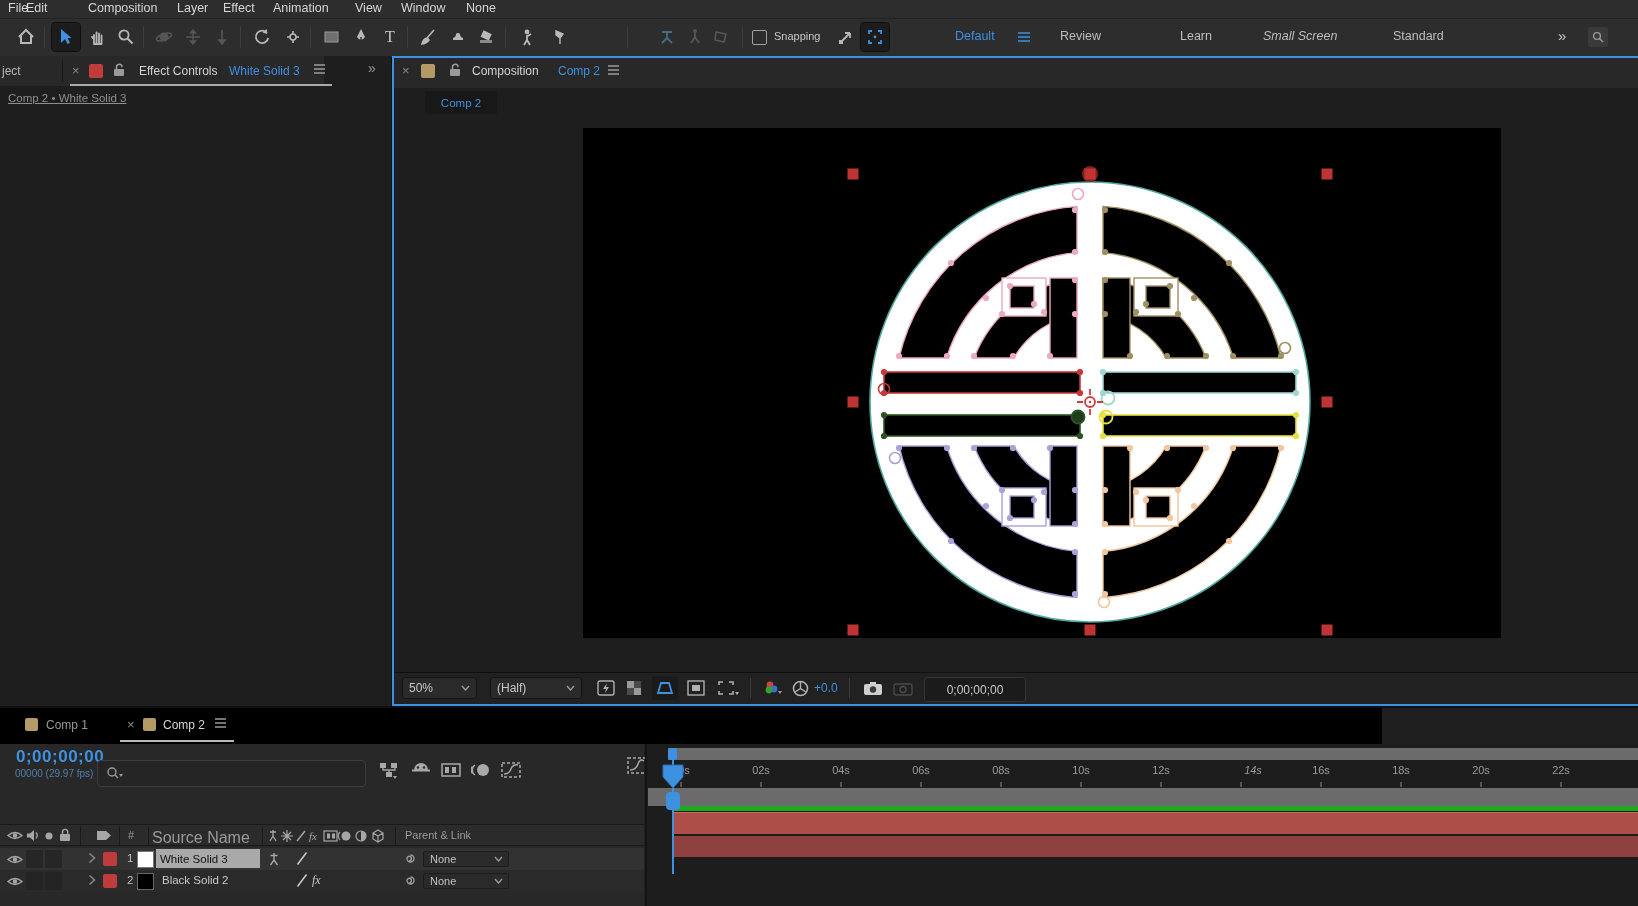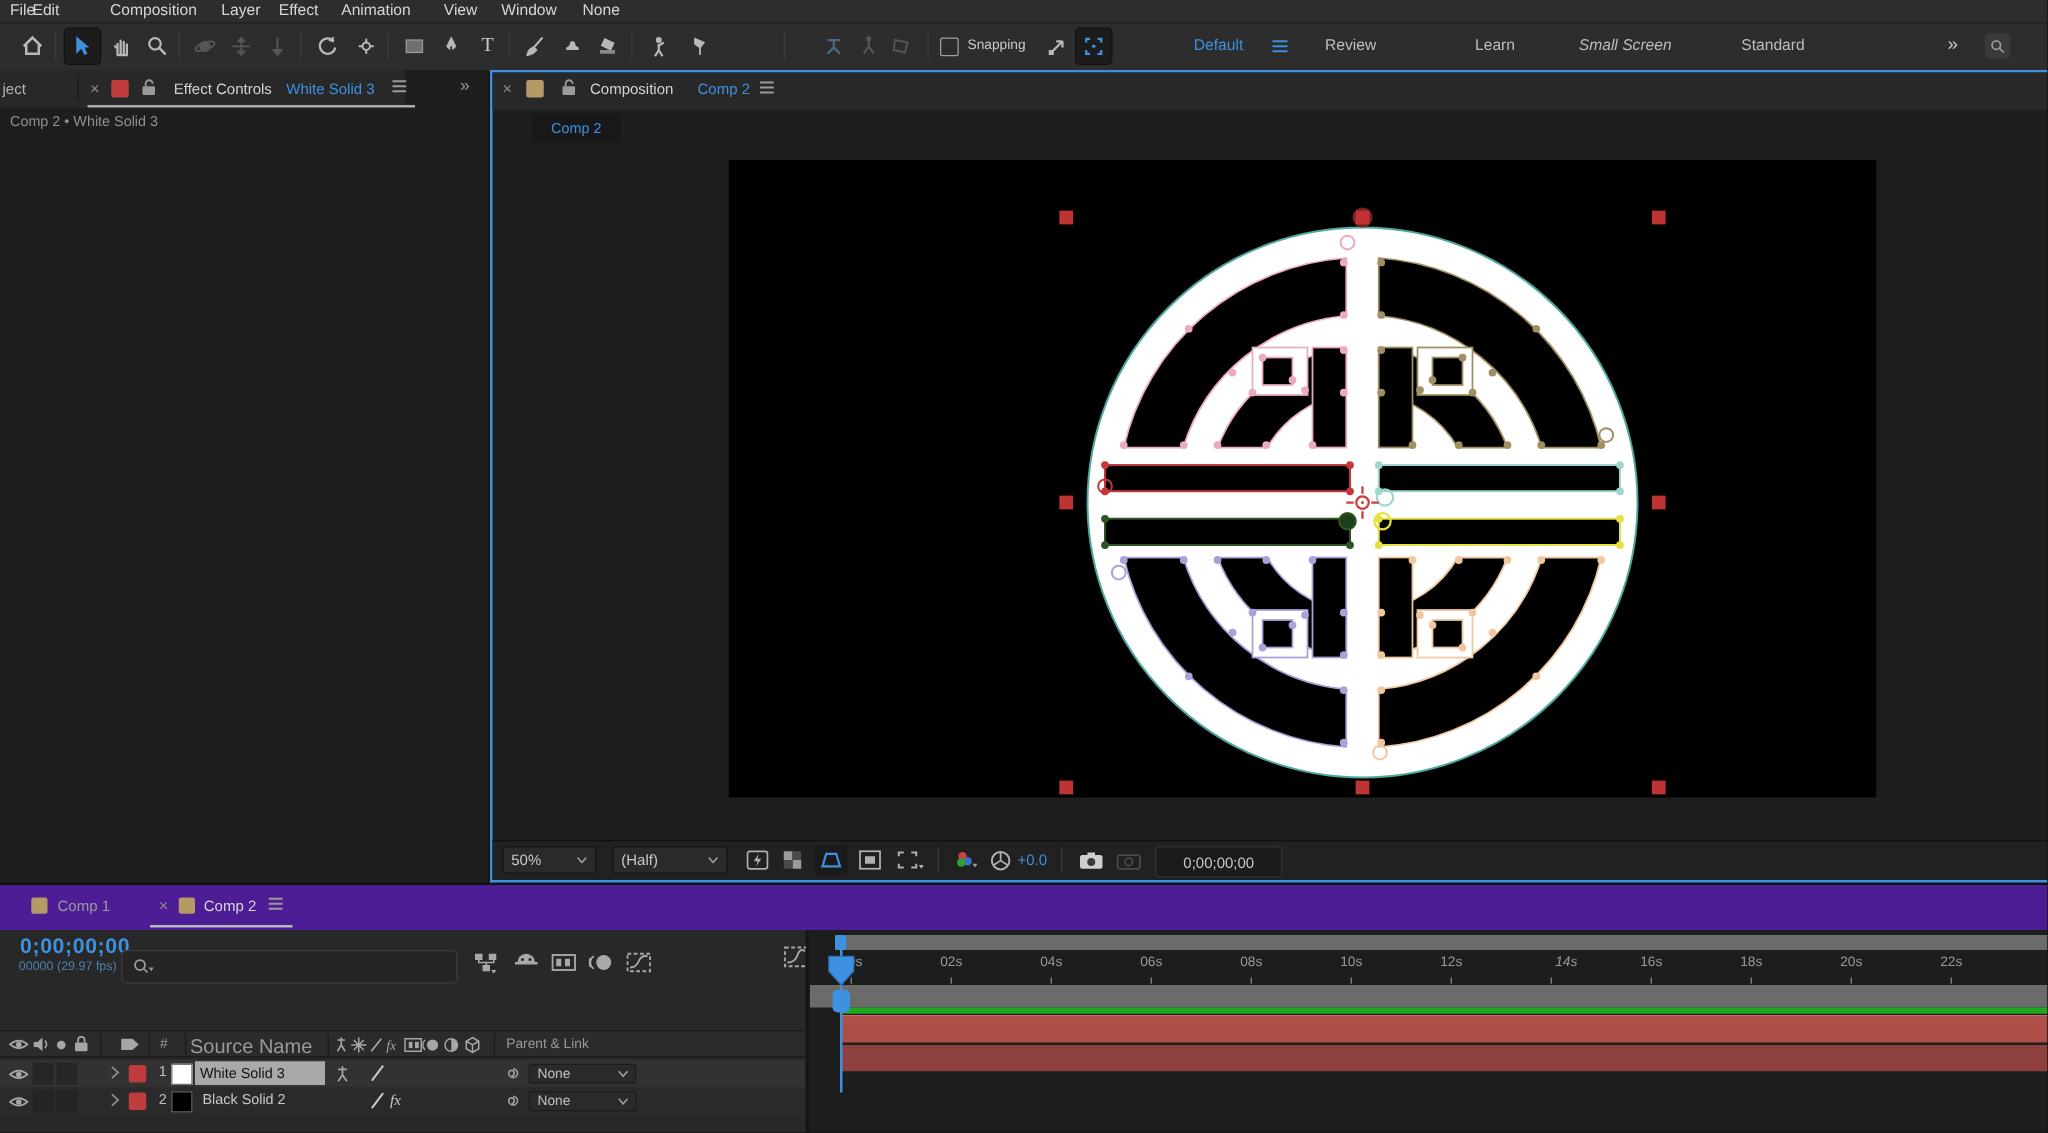--- a/index.html
+++ b/index.html
@@ -28,21 +28,21 @@
   #left-panel{left:0;top:56px;width:391px;height:650px;background:#1e1e1e;}
   #comp-panel{left:392px;top:56px;width:1246px;height:650px;background:#1e1e1e;
               border-left:2px solid var(--accent_blue);border-top:2px solid var(--accent_blue);
               border-bottom:2px solid var(--accent_blue);box-sizing:border-box;}
   #canvas{left:583px;top:128px;width:918px;height:510px;background:#000;}
   #comp-bottombar{left:394px;top:672px;width:1244px;height:31px;background:#212121;border-top:1px solid #101010;}
   .ddbox{position:absolute;top:4px;height:22px;background:#2a2a2a;border:1px solid #141414;border-radius:3px;
          display:flex;align-items:center;font-size:12px;color:#c8c8c8;padding:0 6px;box-sizing:border-box;}
   
   #timeline{left:0;top:708px;width:1638px;height:198px;background:#1f1f1f;}
-  #tl-tabs{left:0;top:0;width:1638px;height:36px;background:#4c1d95;}
+  #tl-tabs{left:0;top:0;width:1382px;height:36px;background:#000000;}
   #tl-left{left:0;top:36px;width:644px;height:162px;background:#282828;}
   #tl-track{left:645px;top:36px;width:993px;height:162px;background:#1d1d1d;}
   .hdr-row{position:absolute;left:0;top:80px;width:644px;height:22px;background:#2b2b2b;
            border-top:1px solid #191919;border-bottom:1px solid #191919;box-sizing:border-box;}
   .lrow{position:absolute;left:0;width:644px;height:22px;font-size:11.5px;}
   .cellsep{position:absolute;top:2px;width:1px;height:18px;background:#1a1a1a;}
   .rlabel{position:absolute;top:20px;transform:translateX(-50%);font-size:11px;color:#9a9a9a;}
   .rtick{position:absolute;top:38px;width:1px;height:5px;background:#8a8a8a;transform:translateX(-50%);}
   .none-dd{position:absolute;left:423px;top:3px;width:86px;height:16px;background:#2a2a2a;border-radius:2px;
            border:1px solid #1c1c1c;font-size:11px;color:#c0c0c0;display:flex;align-items:center;padding-left:6px;box-sizing:border-box;}
@@ -275,21 +275,21 @@
     <span class="abs paneltext" style="left:139px;top:8px;">Effect Controls</span>
     <span class="abs paneltext bluetext" style="left:229px;top:8px;">White Solid 3</span>
     <span class="abs" style="left:313px;top:7px;">
       <svg width="13" height="12">
           <path d="M1 2 H12 M1 6 H12 M1 10 H12" stroke="#9a9a9a" stroke-width="1.5"></path>
         </svg>
     </span>
     <div class="abs" style="left:70px;top:28px;width:262px;height:2px;background:#ababab;"></div>
     <span class="abs" style="left:368px;top:4px;font-size:14px;color:#9a9a9a;letter-spacing:-2px;">»</span>
   </div>
-  <span class="abs" style="left:8px;top:36px;font-size:11.5px;color:#8f8f8f;">Comp 2 • White Solid 3</span>
+  <span class="abs" style="left:8px;top:36px;font-size:11.5px;color:#8f8f8f;text-decoration:underline;">Comp 2 • White Solid 3</span>
 </div>
 
 <div id="comp-panel" class="abs">
   <div class="tabstrip abs" style="left:0;top:0;width:1244px;height:30px;">
     <span class="abs" style="left:8px;top:5px;font-size:13px;color:#8a8a8a;">×</span>
     <div class="chip abs" style="left:27px;top:6px;background:var(--comp_tan);"></div>
     <span class="abs" style="left:55px;top:5px;">
       <svg width="13" height="14">
           <rect x="1" y="6" width="10" height="7" rx="1" fill="#9a9a9a"></rect>
           <path d="M3.5 6 V4 a2.8 2.8 0 0 1 5.6 0" fill="none" stroke="#9a9a9a" stroke-width="1.5"></path>

